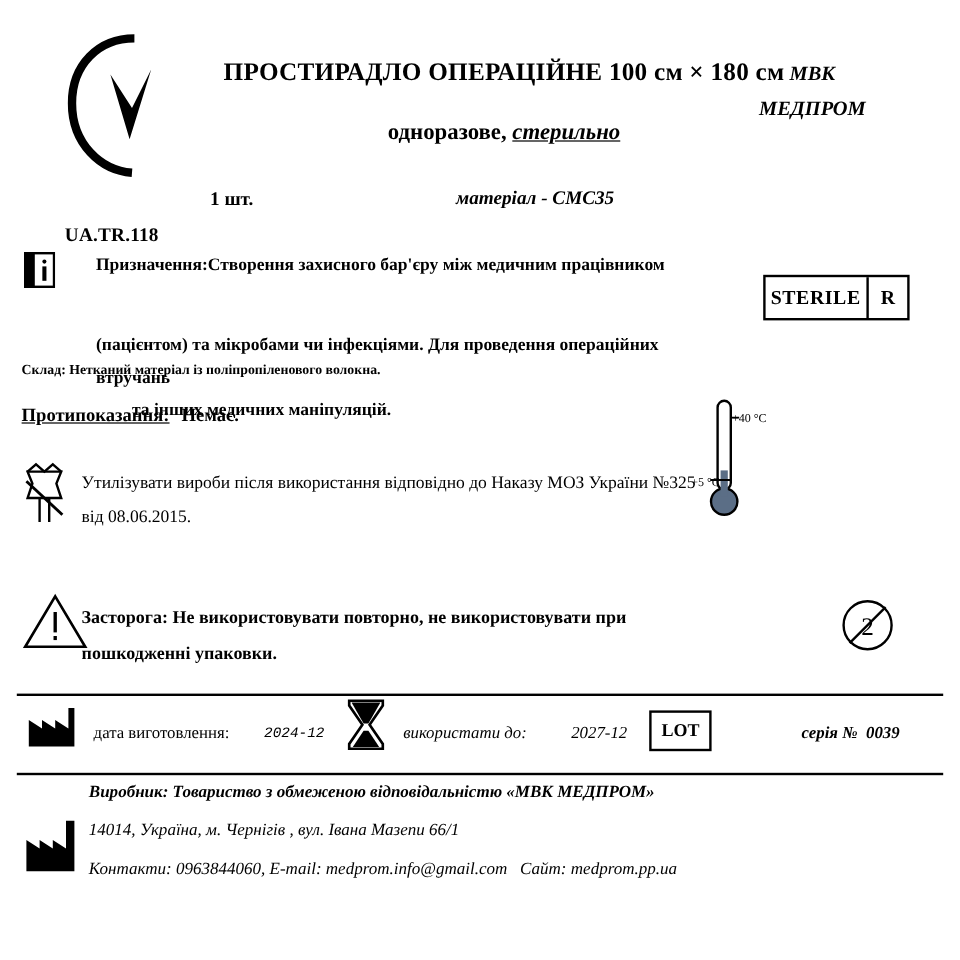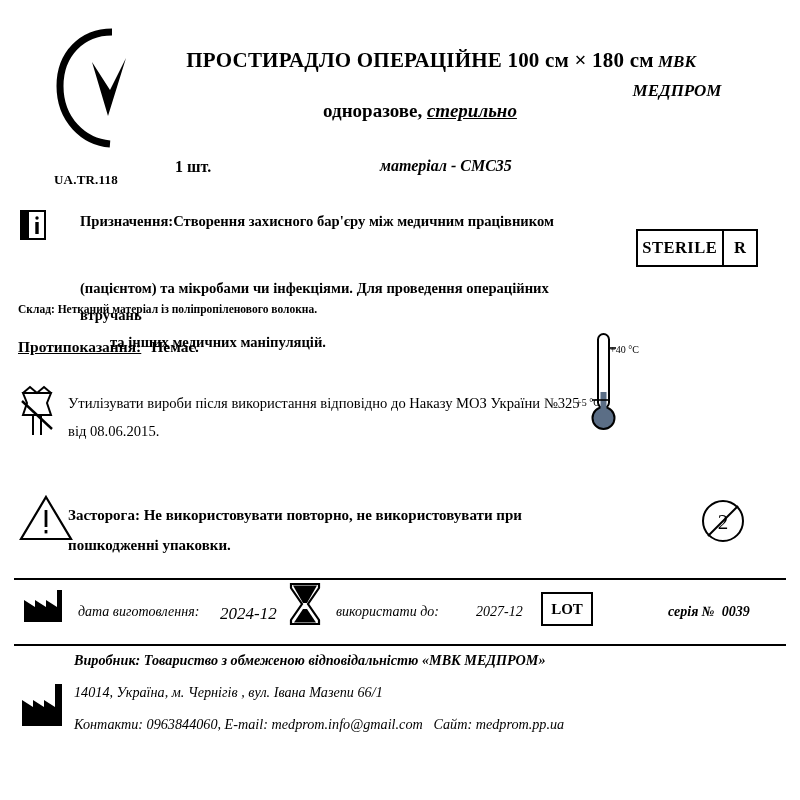--- a/index.html
+++ b/index.html
@@ -26,22 +26,22 @@
   .brand-logo {
     position: absolute;
     left: 56px;
     top: 28px;
     width: 82px;
     height: 120px;
   }
   .cert-code {
     position: absolute;
     left: 54px;
-    top: 172px;
-    font-size: 13px;
+    top: 188px;
+    font-size: 16px;
     font-weight: bold;
     letter-spacing: .2px;
   }
   .title-main {
     position: absolute;
     left: 170px;
     top: 48px;
     width: 500px;
     text-align: center;
     font-size: 21px;
@@ -260,28 +260,28 @@
     left: 22px;
     top: 588px;
     width: 42px;
     height: 36px;
   }
   .mfg-label {
     position: absolute;
     left: 78px;
     top: 604px;
     font-size: 14px;
-    font-style: italic;
   }
   .mfg-date {
     position: absolute;
     left: 220px;
     top: 604px;
-    font-size: 17px;
-    font-style: italic;
+    font-size: 12px;
+    font-style: italic;
+    font-family: Liberation Mono, monospace;
   }
   .hourglass {
     position: absolute;
     left: 288px;
     top: 582px;
     width: 34px;
     height: 44px;
   }
   .exp-label {
     position: absolute;

